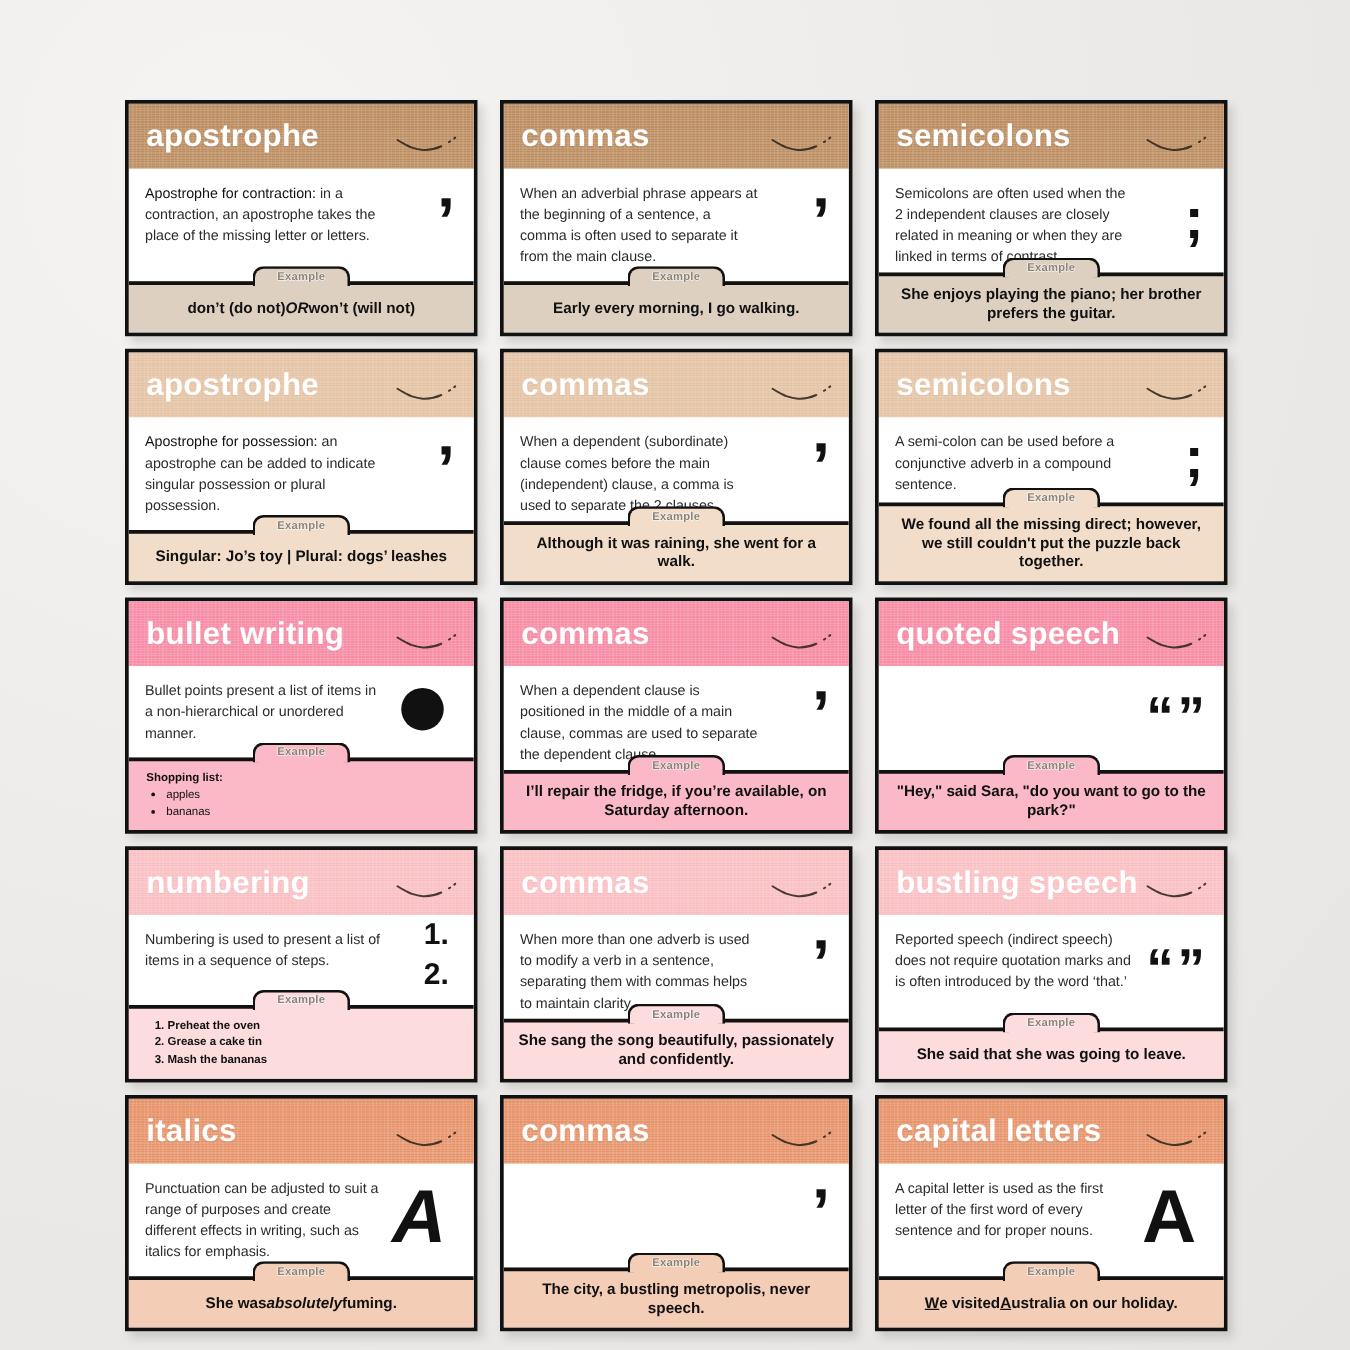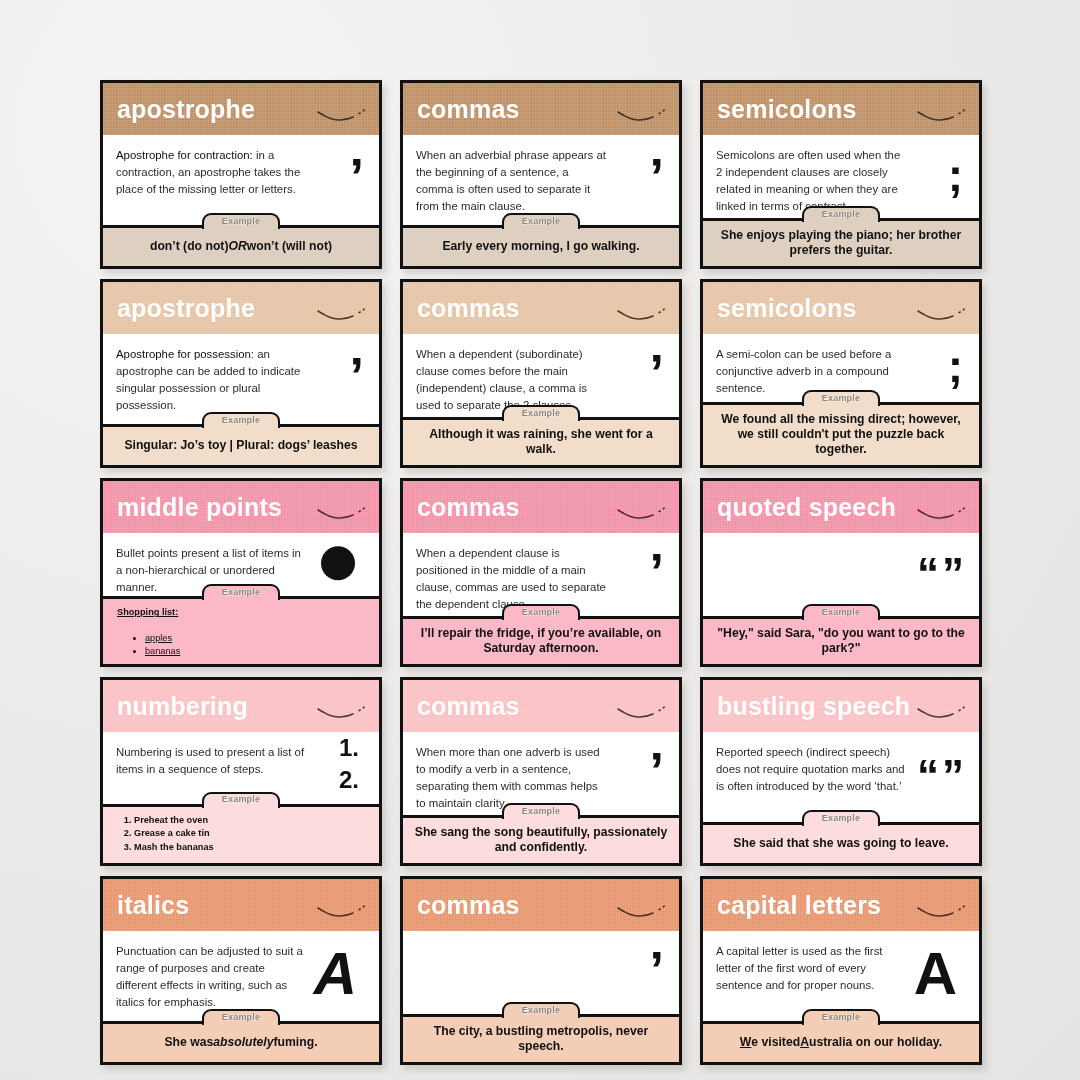--- a/index.html
+++ b/index.html
@@ -131,22 +131,22 @@
     color:#111;
     line-height:1.22;
   }
   .example.left{
     justify-content:flex-start;
     text-align:left;
     padding-left:14px;
   }
   .example em{font-style:italic;}
   .example u{text-decoration:underline;}
-  .mini-list{font-size:9.2px;font-weight:700;line-height:1.45;text-decoration:underline;}
-  .mini-list ul,.mini-list ol{margin:12px;padding-left:16px;font-weight:400;}
+  .mini-list{font-size:9.2px;font-weight:700;line-height:1.45;}
+  .mini-list ul,.mini-list ol{margin:0;padding-left:16px;font-weight:400;}
   .mini-list .hdr{font-weight:700;}
   .mini-list li{font-weight:400;}
   .ol-list{font-size:9.2px;line-height:1.5;}
   .ol-list ol{margin:0;padding-left:17px;}
 </style>
 </head>
 <body>
 
 <div id="board">
   <div class="grid">
@@ -253,21 +253,21 @@
         </div>
         <div class="example-wrap" style="background-color:#f2ddcb">
           <div class="tab" style="background-color:#f2ddcb">
             <span>Example</span>
           </div>
           <div class="example">We found all the missing direct; however, we still couldn't put the puzzle back together.</div>
         </div>
       </div>
       <div class="card">
         <div class="card-head" style="background-color:#f794ab">
-          <span class="card-title">middle points</span>
+          <span class="card-title">bullet writing</span>
           <svg class="squiggle" viewBox="0 0 54 22">
             <path d="M2 7 C10 12, 16 15, 24 15 C34 15, 42 10, 51 3" fill="none" stroke="#2a2118" stroke-width="1.6" stroke-linecap="round" stroke-dasharray="7 1.2 4 1 9 1 14"></path>
           </svg>
         </div>
         <div class="card-body">
           <div class="desc">Bullet points present a list of items in a non-hierarchical or unordered manner.</div>
           <span class="glyph g-bullet"></span>
         </div>
         <div class="example-wrap" style="background-color:#fbb9c8">
           <div class="tab" style="background-color:#fbb9c8">

